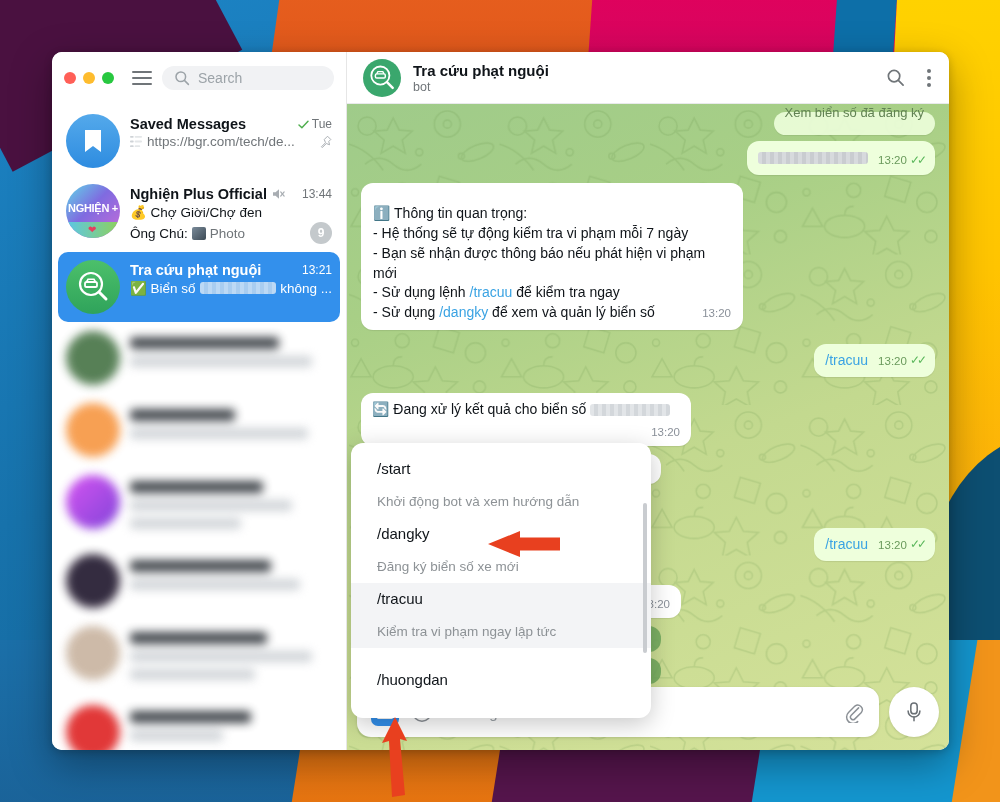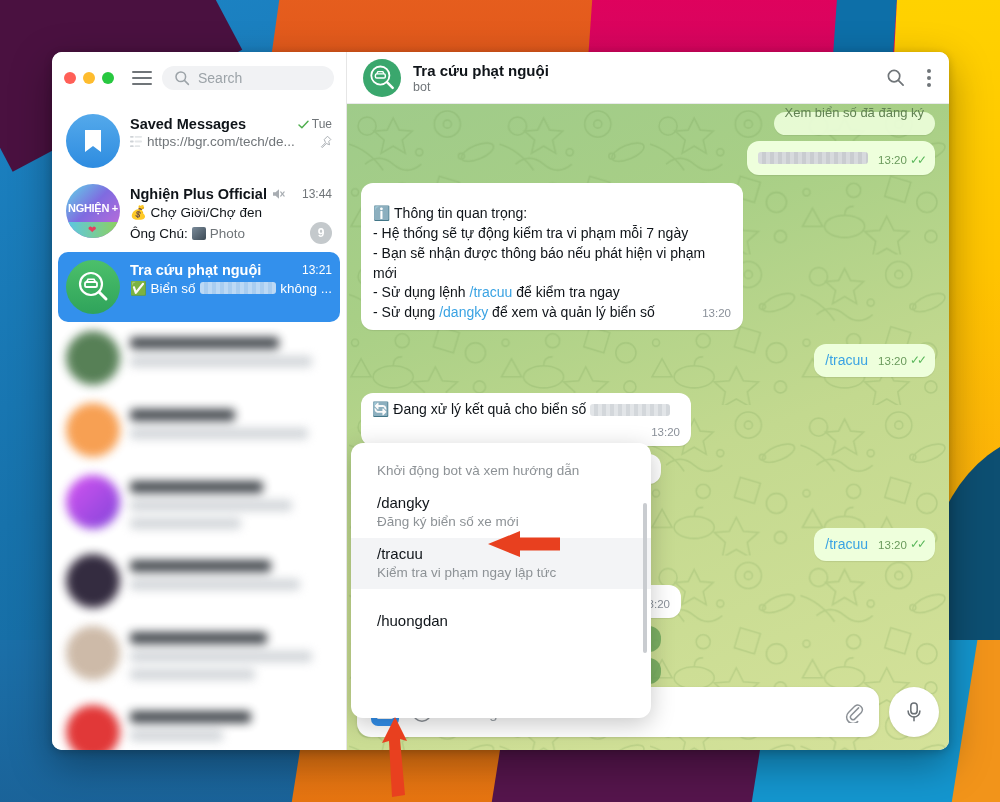--- a/index.html
+++ b/index.html
@@ -142,21 +142,21 @@
   .ghost { border-radius:12px; height:26px; background:#6fa85c; opacity:.85; }
 
   
   .cmd-panel { position:absolute; left:4px; bottom:32px; width:300px;
     max-height:275px; background:#fff; border-radius:12px;
     box-shadow: 0 6px 24px rgba(0,0,0,.22); overflow:hidden; z-index:20; }
   .cmd-scroll { height:275px; overflow:hidden; padding:10px 0 0 0; position:relative;}
   .cmd-item { padding:7px 26px 9px 26px; cursor:pointer; }
   .cmd-item.sel { background:#f3f4f6; }
   .cmd-name { font-size:15px; color:#0f1419; }
-  .cmd-desc { font-size:13.5px; color:#8d9296; margin-top:3px; }
+  .cmd-desc { font-size:13.5px; color:#8d9296; margin-top:17px; }
   .cmd-bar { position:absolute; right:4px; top:60px; width:4px; height:150px;
     background:#c9ccd0; border-radius:3px; }
 
   
   .composer { position:absolute; left:0; right:0; bottom:0; height:66px;
     display:flex; align-items:center; gap:10px; padding: 0 10px 10px 10px;
     z-index:10; }
   .compose-box { flex:1; height:50px; background:#fff; border-radius:14px;
     display:flex; align-items:center; padding:0 14px; gap:12px;
     box-shadow: 0 1px 3px rgba(0,0,0,.12); }
@@ -498,20 +498,21 @@
                 <span>13:20</span>
               </span>
             </div>
           </div>
 
         </div>
 
         <div class="cmd-panel">
           <div class="cmd-scroll">
             <div class="cmd-item">
+              <div class="cmd-name">/start</div>
               <div class="cmd-desc">Khởi động bot và xem hướng dẫn</div>
             </div>
             <div class="cmd-item">
               <div class="cmd-name">/dangky</div>
               <div class="cmd-desc">Đăng ký biển số xe mới</div>
             </div>
             <div class="cmd-item sel">
               <div class="cmd-name">/tracuu</div>
               <div class="cmd-desc">Kiểm tra vi phạm ngay lập tức</div>
             </div>

